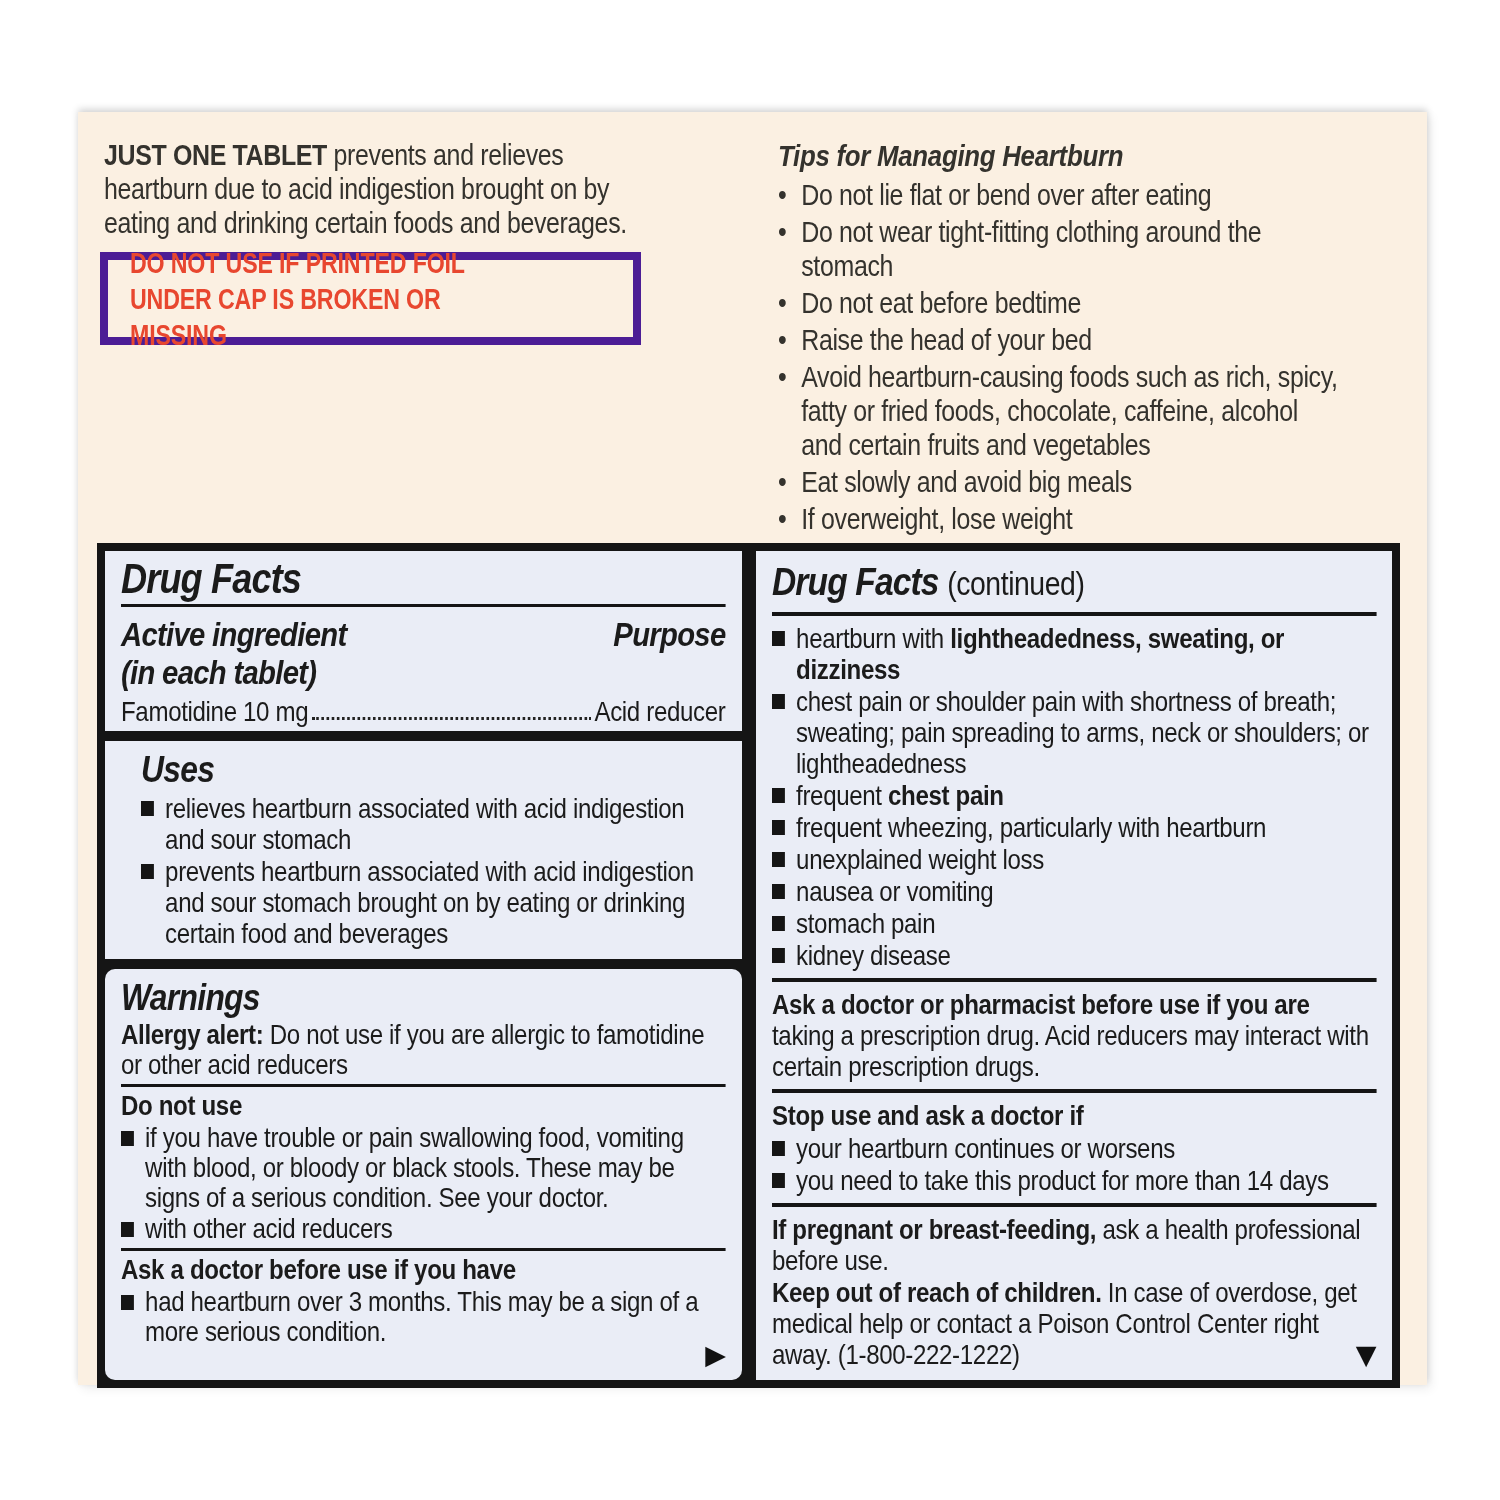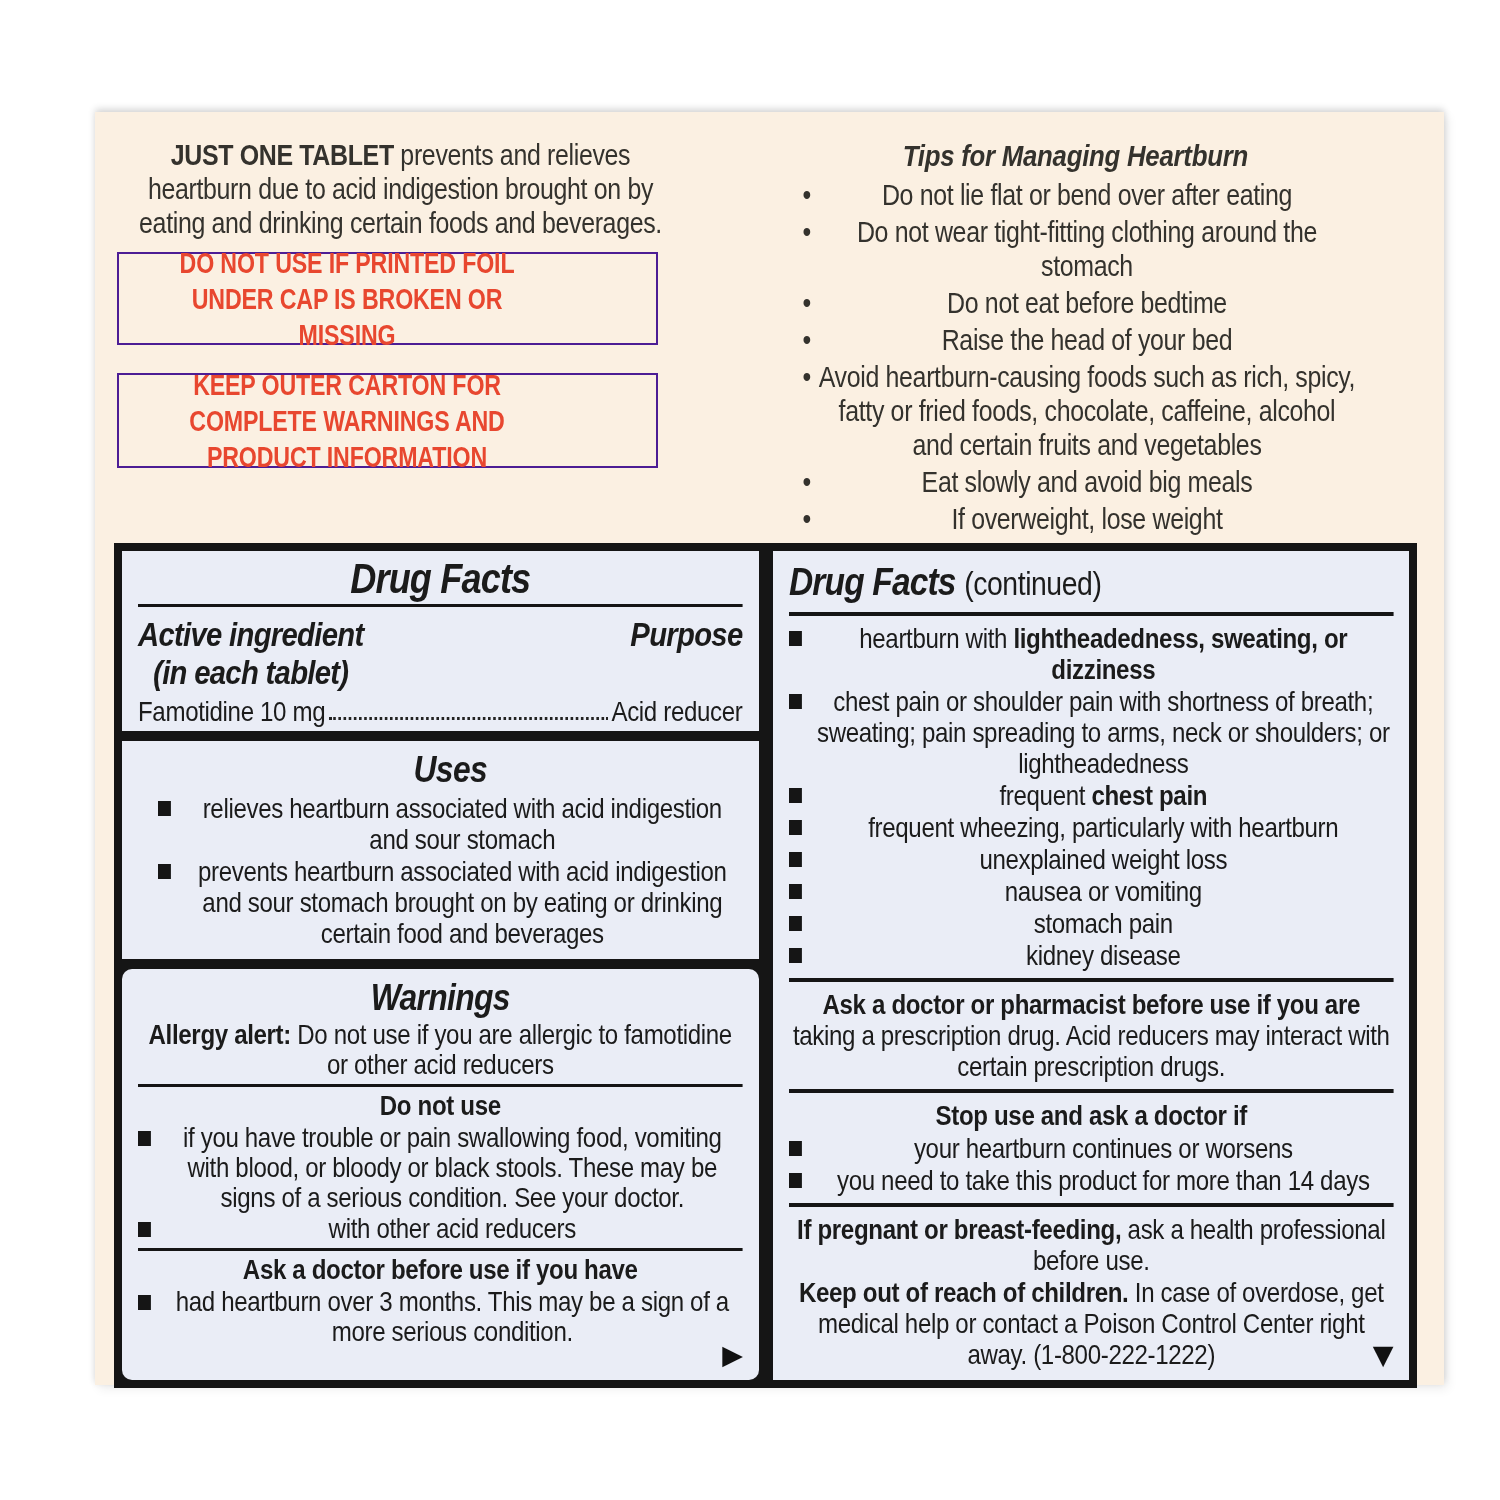--- a/index.html
+++ b/index.html
@@ -3,36 +3,35 @@
 <meta charset="utf-8">
 <style>
   * { box-sizing: border-box; }
   html,body { margin:0; padding:0; }
   body {
     width:1500px; height:1500px; background:#ffffff; position:relative;
     font-family:"Liberation Sans", sans-serif; overflow:hidden;
     -webkit-font-smoothing:antialiased;
   }
   .cream {
-    position:absolute; left:95px; top:112px; width:1349px; height:1273px;
+    position:absolute; left:78px; top:112px; width:1349px; height:1273px;
     background:#fbf0e2;
     box-shadow:0 -3px 7px rgba(0,0,0,.16), 4px 4px 10px rgba(0,0,0,.07);
-    text-align:center;
   }
   
   .cx { transform:scaleX(.86); transform-origin:0 0; width:116.28%; }
 
   .intro {
     position:absolute; left:26px; top:26px; width:650px;
     font-size:29px; line-height:34px; color:#34322d; letter-spacing:-.4px;
   }
   .b { font-weight:bold; }
 
   .redbox {
-    position:absolute; left:22px; border:2px solid #4c1d95;
+    position:absolute; left:22px; border:8px solid #4c1d95;
     display:flex; align-items:center;
   }
   .redbox1 { top:140px; width:541px; height:93px; }
   .redbox2 { top:261px; width:541px; height:95px; }
   .red-text {
     margin-left:22px; font-weight:bold; color:#e8472f;
     font-size:29px; line-height:36px; letter-spacing:-.2px;
     transform:scaleX(.8); transform-origin:0 50%; width:125%;
   }
 
@@ -87,23 +86,20 @@
 <body>
 
 <div class="cream">
 
   <div class="intro cx">
     <span class="b">JUST ONE TABLET</span><span> prevents and relieves heartburn due to acid indigestion brought on by eating and drinking certain foods and beverages.</span>
   </div>
 
   <div class="redbox redbox1">
     <div class="red-text">DO NOT USE IF PRINTED FOIL UNDER CAP IS BROKEN OR MISSING</div>
-  </div>
-  <div class="redbox redbox2">
-    <div class="red-text">KEEP OUTER CARTON FOR COMPLETE WARNINGS AND PRODUCT INFORMATION</div>
   </div>
 
   <div class="tips cx">
     <div class="tips-title">Tips for Managing Heartburn</div>
     <ul class="dot-list">
       <li>
           <span class="dot"></span>
           <span class="txt">Do not lie flat or bend over after eating</span>
         </li>
       <li>

